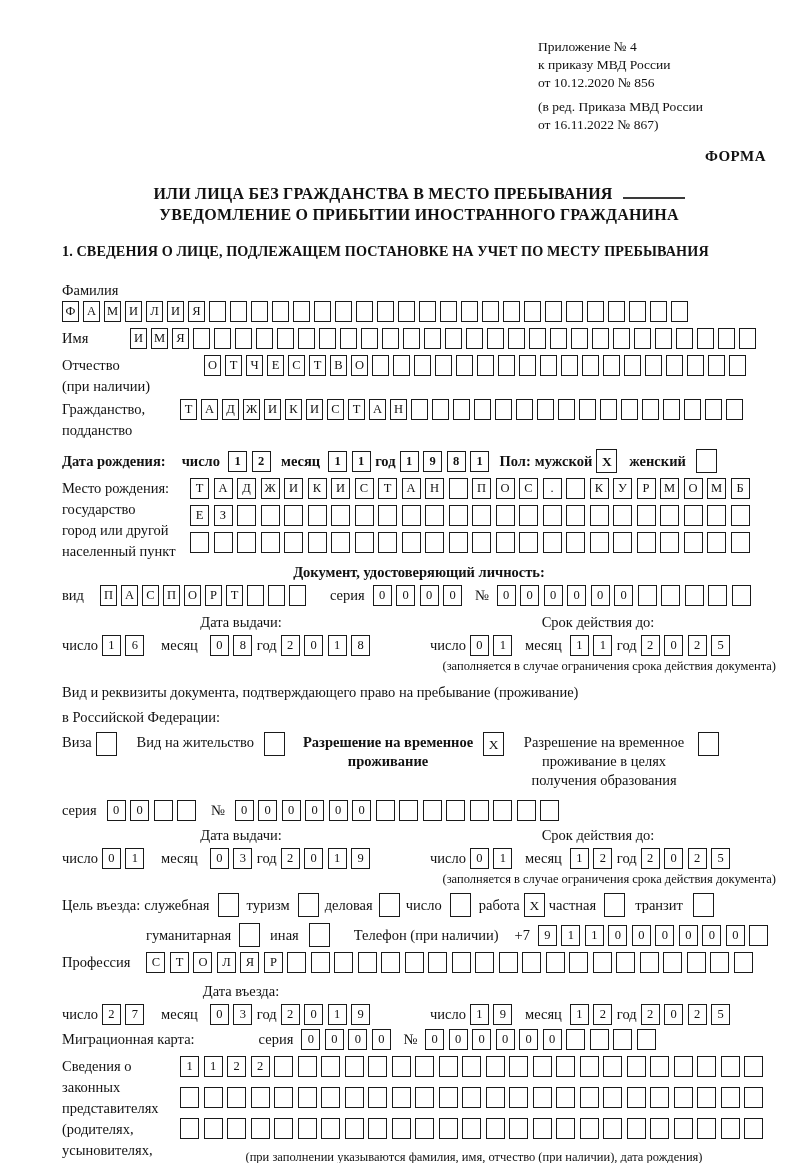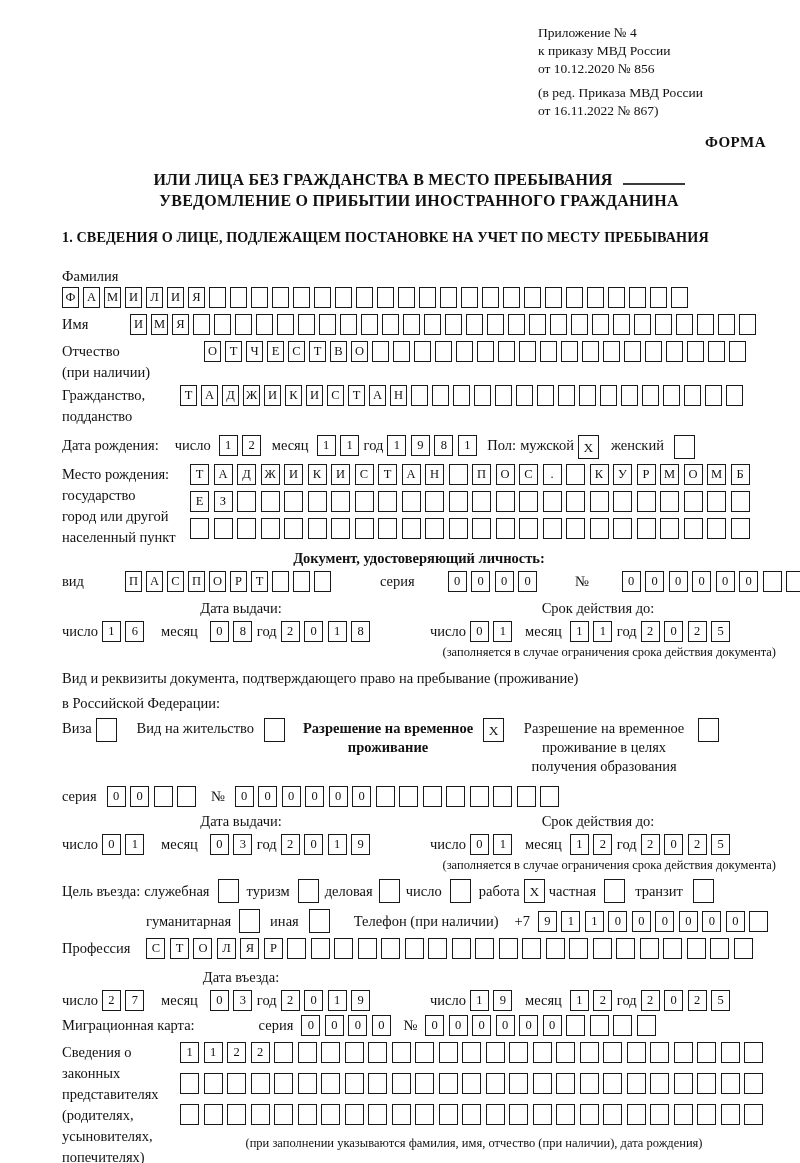--- a/index.html
+++ b/index.html
@@ -1,21 +1,21 @@
 <!DOCTYPE html>
 <html><head>
 <meta charset="utf-8">
 <style>
   html,body{margin:0;padding:0;background:#ffffff;}
   .page{
     width:800px;height:1163px;box-sizing:border-box;overflow:hidden;
     background:#ffffff;color:#111;
     font-family:"Liberation Serif","DejaVu Serif",serif;
     font-size:14.5px;line-height:21px;
-    padding:24px 24px 0 62px;position:relative;
+    padding:38px 24px 0 62px;position:relative;
   }
   .b{font-weight:bold;}
   .tc{text-align:center;}
   .tr{text-align:right;}
   .hdr{margin-left:auto;width:238px;font-size:13.5px;line-height:18px;}
   .hdr .gap{margin-top:6px;}
   .forma{margin-top:12px;text-align:right;font-size:15px;letter-spacing:.5px;padding-right:10px;}
   .title{margin-top:16px;text-align:center;font-size:16px;line-height:21px;letter-spacing:.2px;}
   .uline{display:inline-block;width:62px;height:2px;background:#3a3a3a;margin-left:10px;vertical-align:baseline;}
   .sect{margin-top:16px;font-size:14.2px;letter-spacing:.1px;}
@@ -211,21 +211,21 @@
         <span class="cell"></span>
         <span class="cell"></span>
         <span class="cell"></span>
         <span class="cell"></span>
         <span class="cell"></span>
         <span class="cell"></span>
         <span class="cell"></span>
       </span>
   </div>
 
-  <div class="row mt8" style="align-items:flex-start;">
+  <div class="row mt8" style="align-items:center;font-weight:bold;">
     <span class="lbl">Дата рождения:</span>
     <span class="lbl ml16">число</span>
     <span class="cells ml8 wide">
         <span class="cell">1</span>
         <span class="cell">2</span>
       </span>
     <span class="lbl ml6">месяц</span>
     <span class="cells ml8 wide">
         <span class="cell">1</span>
         <span class="cell">1</span>
@@ -334,21 +334,21 @@
             <span class="cell"></span>
             <span class="cell"></span>
             <span class="cell"></span>
           </span>
         </div>
     </div>
   </div>
 
   <div class="tc b">Документ, удостоверяющий личность:</div>
 
-  <div class="row mt2" style="align-items:flex-start;gap:25px;">
+  <div class="row mt2" style="align-items:flex-start;">
     <span class="lbl">вид</span>
     <span class="cells ml16">
         <span class="cell">П</span>
         <span class="cell">А</span>
         <span class="cell">С</span>
         <span class="cell">П</span>
         <span class="cell">О</span>
         <span class="cell">Р</span>
         <span class="cell">Т</span>
         <span class="cell"></span>

